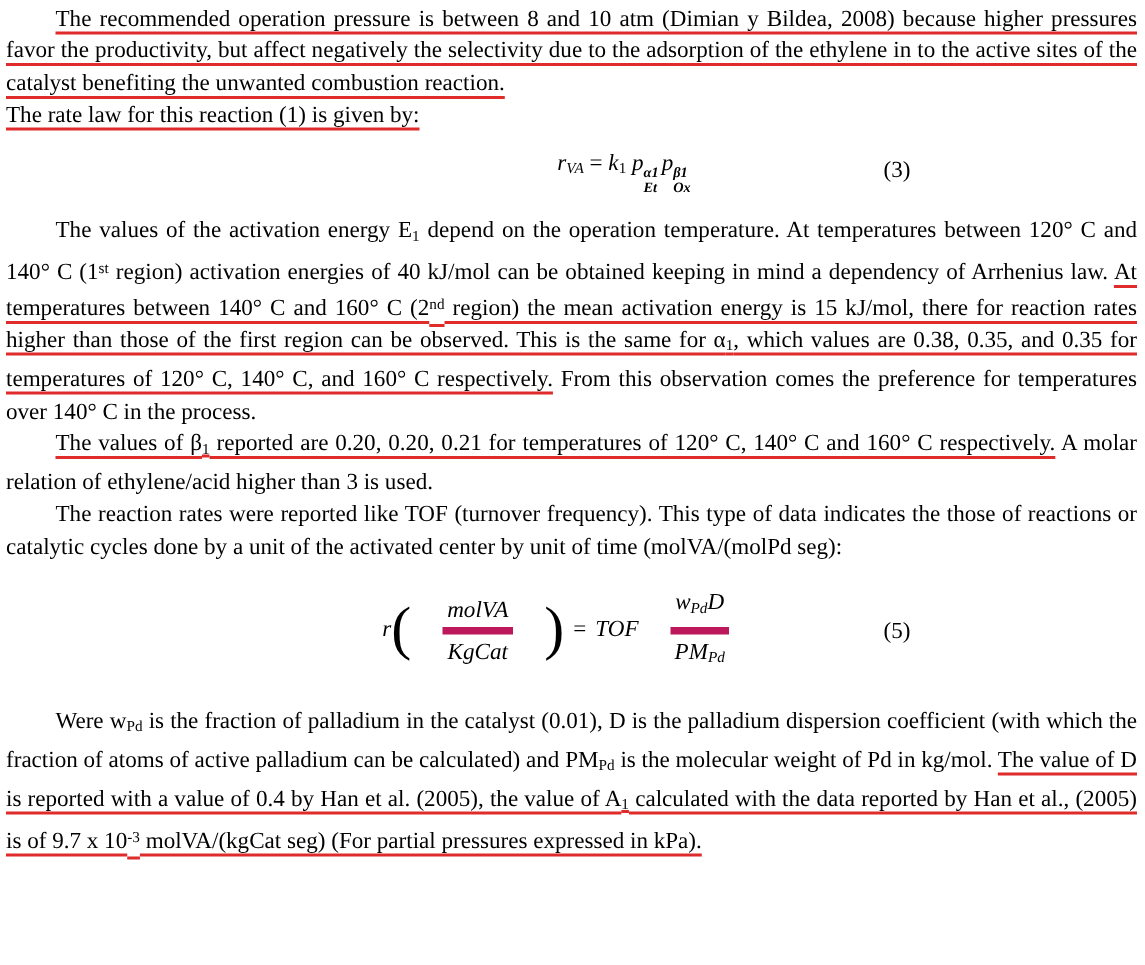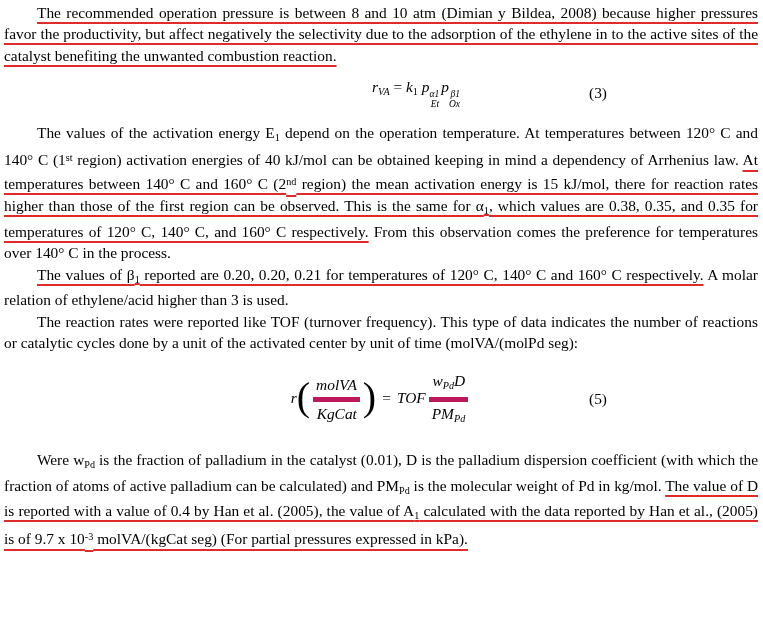--- a/index.html
+++ b/index.html
@@ -18,68 +18,69 @@
     text-decoration-thickness:2px;
     text-underline-offset:4px;
     text-decoration-skip-ink:none;
   }
   .sb.u{text-underline-offset:1px}
   .sp.u{text-underline-offset:10px}
   .i{font-style:italic}
   .sb{font-size:.66em;vertical-align:-.25em}
   .sp{font-size:.66em;vertical-align:.42em}
   .stack{
-    display:inline-flex;flex-direction:column;align-items:flex-end;
+    display:inline-flex;flex-direction:column;align-items:flex-start;
     font-size:.62em;line-height:1.05;vertical-align:-.55em;
-    font-style:italic;text-align:left;margin-right:2px;
+    font-style:italic;text-align:left;margin-right:2px;font-weight:bold;
   }
   .equation{position:relative;text-align:center}
   .eq-body{display:inline-block;white-space:nowrap}
   .eq-shift{margin-left:72px}
   .eq-number{position:absolute;left:585px;top:50%;transform:translateY(-50%)}
   .eq3{margin:4px 0 6px 0;padding:6px 0}
   .eq4{margin:15px 0 10px 0}
   .eq5{margin:12px 0 16px 0;padding:4px 0}
-  .frac{display:inline-block;text-align:right;vertical-align:middle;margin:0 3px}
+  .frac{display:inline-block;text-align:center;vertical-align:middle;margin:0 21px}
   .frac .num{display:block;padding:0 3px 1px 3px}
   .frac .den{display:block;border-top:5px solid #be185d;padding:1px 3px 0 3px}
   .bigparen{font-size:40px;line-height:0;vertical-align:middle;font-weight:400;position:relative;top:-2px}
   .sp-gap-r{margin-right:6px}
   .mt-p2{margin-top:20px}
   .mt-p3{margin-top:8px}
   .mt-p4{margin-top:0px}
   .mt-p5{margin-top:10px}
   .mt-p6{margin-top:16px}
 </style>
 </head>
 <body>
 
 <div class="page">
 
   <p class="para indent"><span class="u">The recommended operation pressure is between 8 and 10 atm (Dimian y Bildea, 2008) because higher pressures favor the productivity, but affect negatively the selectivity due to the adsorption of the ethylene in to the active sites of the catalyst benefiting the unwanted combustion reaction.</span></p>
 
+  <p class="para mt-p2"><span class="u">The rate law for this reaction (1) is given by:</span></p>
 
   <div class="equation eq3">
     <span class="eq-body eq-shift"><span class="i">r</span><span class="i sb">VA</span><span> = </span><span class="i">k</span><span class="sb">1</span><span class="i"> p</span><span class="stack">
           <span>α1</span>
           <span>Et</span>
         </span><span class="i">p</span><span class="stack">
           <span>β1</span>
           <span>Ox</span>
         </span></span>
     <span class="eq-number">(3)</span>
   </div>
 
 
 
   <p class="para indent mt-p4"><span>The values of the activation energy E</span><span class="sb">1</span><span> depend on the operation temperature. At temperatures between 120° C and 140° C (1</span><span class="sp">st</span><span> region) activation energies of 40 kJ/mol can be obtained keeping in mind a dependency of Arrhenius law. </span><span class="u">At temperatures between 140° C and 160° C (2</span><span class="u sp">nd</span><span class="u"> region) the mean activation energy is 15 kJ/mol, there for reaction rates higher than those of the first region can be observed. This is the same for α</span><span class="u sb">1</span><span class="u">, which values are 0.38, 0.35, and 0.35 for temperatures of 120° C, 140° C, and 160° C respectively.</span><span> From this observation comes the preference for temperatures over 140° C in the process.</span></p>
 
   <p class="para indent mt-p5"><span class="u">The values of β</span><span class="u sb">1</span><span class="u"> reported are 0.20, 0.20, 0.21 for temperatures of 120° C, 140° C and 160° C respectively.</span><span> A molar relation of ethylene/acid higher than 3 is used.</span></p>
 
-  <p class="para indent mt-p6"><span>The reaction rates were reported like TOF (turnover frequency). This type of data indicates the number of reactions or catalytic cycles done by a unit of the activated center by unit of time (molVA/(molPd seg):</span></p>
+  <p class="para indent mt-p6"><span>The reaction rates were reported like TOF (turnover frequency). This type of data indicates the those of reactions or catalytic cycles done by a unit of the activated center by unit of time (molVA/(molPd seg):</span></p>
 
   <div class="equation eq5">
     <span class="eq-body">
       <span class="i">r</span><span class="bigparen">(</span><span class="frac"><span class="num i">molVA</span><span class="den i">KgCat</span></span><span class="bigparen sp-gap-r">)</span><span class="sp-gap-r">=</span><span class="i">TOF</span><span class="frac"><span class="num"><span class="i">w</span><span class="i sb">Pd</span><span class="i">D</span></span><span class="den"><span class="i">PM</span><span class="i sb">Pd</span></span></span>
     </span>
     <span class="eq-number">(5)</span>
   </div>
 
   <p class="para indent"><span>Were w</span><span class="sb">Pd</span><span> is the fraction of palladium in the catalyst (0.01), D is the palladium dispersion coefficient (with which the fraction of atoms of active palladium can be calculated) and PM</span><span class="sb">Pd</span><span> is the molecular weight of Pd in kg/mol. </span><span class="u">The value of D is reported with a value of 0.4 by Han et al. (2005), the value of A</span><span class="u sb">1</span><span class="u"> calculated with the data reported by Han et al., (2005) is of 9.7 x 10</span><span class="u sp">-3</span><span class="u"> molVA/(kgCat seg) (For partial pressures expressed in kPa).</span></p>
 

